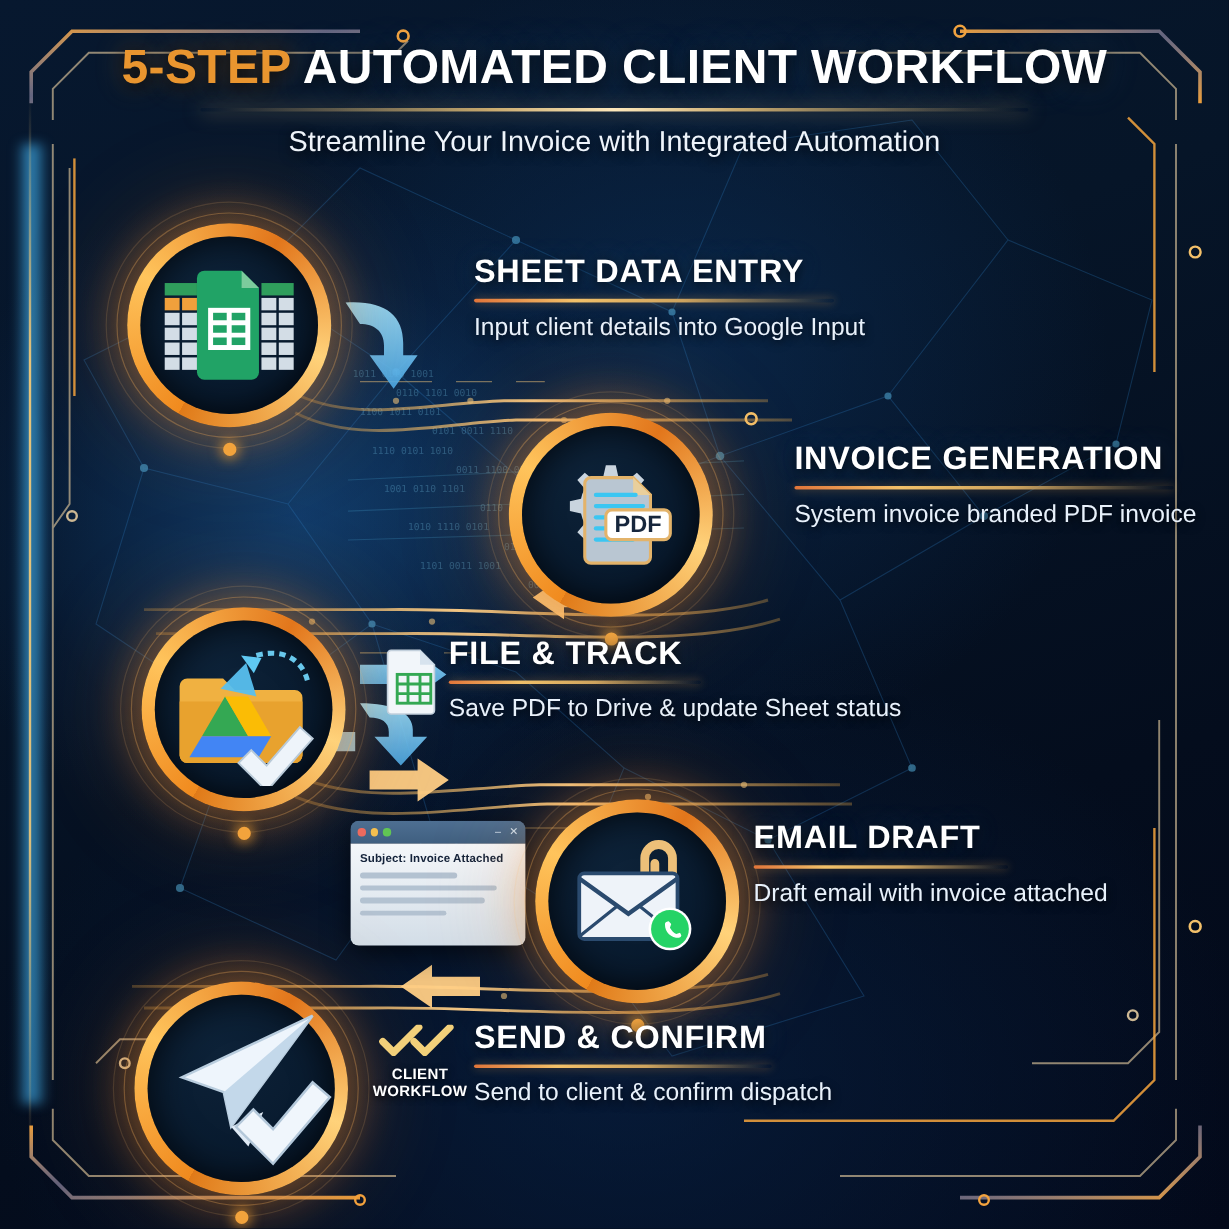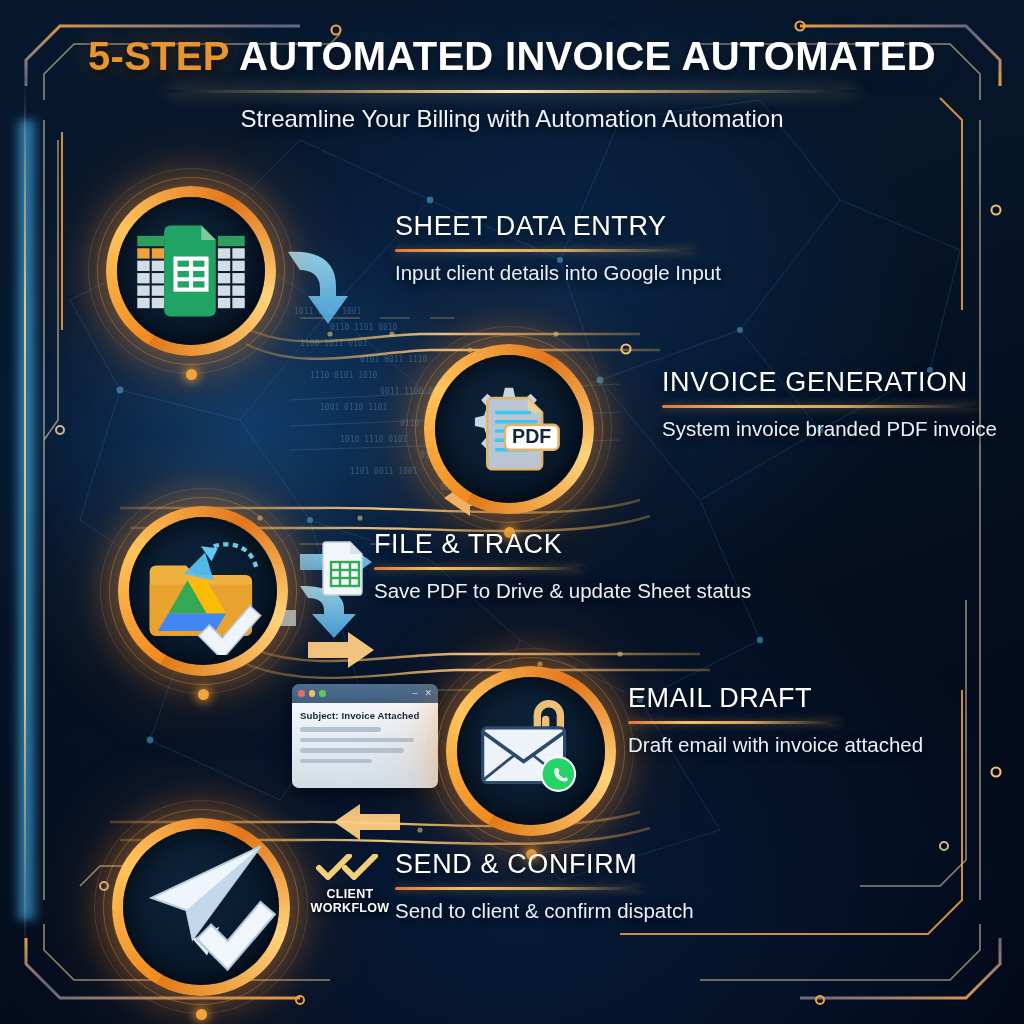--- a/index.html
+++ b/index.html
@@ -37,21 +37,21 @@
     background:radial-gradient(circle at 38% 30%,#0e2votes 0,#0b2038 0,#071628 70%,#050f1f 100%);
     background:radial-gradient(circle at 38% 30%,#0d2238 0%,#081a2e 65%,#050f1f 100%);
     box-shadow:inset 0 0 30px rgba(0,0,0,.75);}
   .ring-thin{position:absolute;inset:-9px;border-radius:50%;border:1.5px solid rgba(250,190,110,.32);}
   .ring-thin2{position:absolute;inset:-18px;border-radius:50%;border:1px solid rgba(255,200,130,.15);}
   .node-dot{position:absolute;width:11px;height:11px;border-radius:50%;background:#f2a33c;
     box-shadow:0 0 10px 3px rgba(245,160,50,.6);left:50%;margin-left:-5.5px;bottom:-24px;}
   .glyph{position:absolute;inset:11px;display:flex;align-items:center;justify-content:center;border-radius:50%;overflow:hidden;}
 
   .txt{position:absolute;}
-  .txt h2{margin:0;color:#ffffff;font-weight:normal;letter-spacing:.6px;font-size:27px;line-height:1.05;
+  .txt h2{margin:0;color:#ffffff;font-weight:bold;letter-spacing:.6px;font-size:27px;line-height:1.05;
     text-shadow:0 2px 10px rgba(0,0,0,.85),0 0 22px rgba(120,190,255,.22);}
   .rule{height:2.5px;margin:9px 0 8px 0;border-radius:2px;
     background:linear-gradient(to right,#e2763a 0%,#f3c169 28%,#cfa45e 58%,rgba(190,160,110,0) 100%);
     box-shadow:0 0 8px rgba(230,160,70,.45);}
   .txt p{margin:0;color:#e8f1fb;font-size:20.5px;line-height:1.22;font-weight:400;
     text-shadow:0 2px 8px rgba(0,0,0,.85);}
 
   
   .header{position:absolute;left:0;right:0;top:34px;text-align:center;}
   .header h1{margin:0;font-size:40px;font-weight:bold;letter-spacing:.3px;color:#ffffff;
@@ -244,24 +244,24 @@
       <path d="M372 562 l-28 -20 0 12 -44 0 0 16 44 0 0 12 z"></path>
       <path d="M300 586 C328 586 344 594 344 608 l0 6 12 0 -22 24 -22 -24 12 0 0 -4 c0 -8 -6 -12 -16 -12 z"></path>
     </g>
     <g fill="#9ed7f5" opacity=".85">
       <path d="M296 610 l-40 0 0 -9 -28 17 28 17 0 -9 40 0 z"></path>
     </g>
   </svg>
 
   <div class="header">
     <h1>
-      <span class="hl">5-STEP</span><span> AUTOMATED INVOICE AUTOMATED</span>
+      <span class="hl">5-STEP</span><span> AUTOMATED CLIENT WORKFLOW</span>
     </h1>
     <div class="hdr-rule"></div>
-    <h3>Streamline Your Billing with Automation Automation</h3>
+    <h3>Streamline Your Invoice with Integrated Automation</h3>
   </div>
 
   <div class="step" style="left:106px;top:186px;width:170px;height:170px;">
     <div class="ring-thin2"></div>
     <div class="ring-thin"></div>
     <div class="ring-outer"></div>
     <div class="ring-inner"></div>
     <div class="node-dot"></div>
     <div class="glyph">
       <svg viewBox="0 0 120 120" width="124" height="124">

